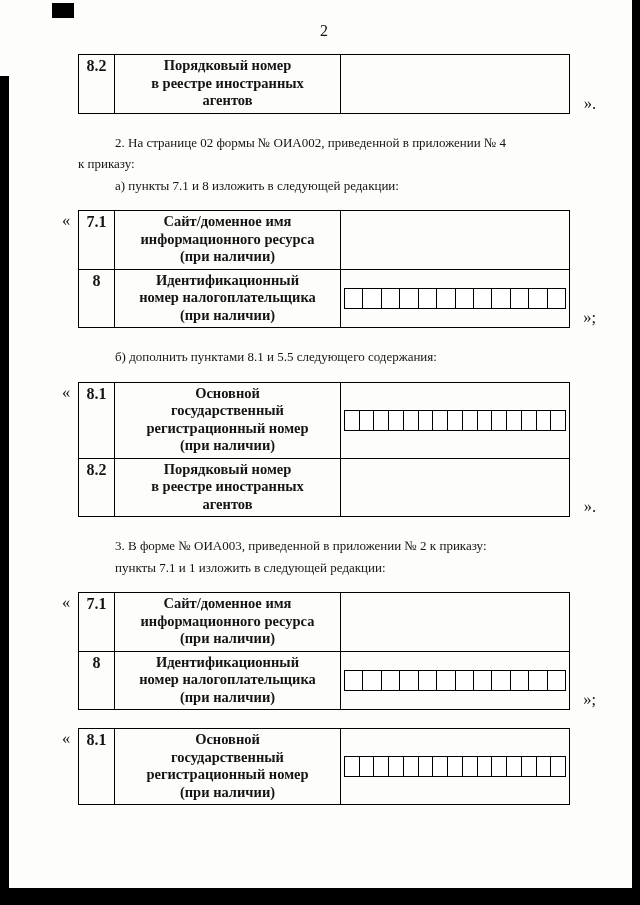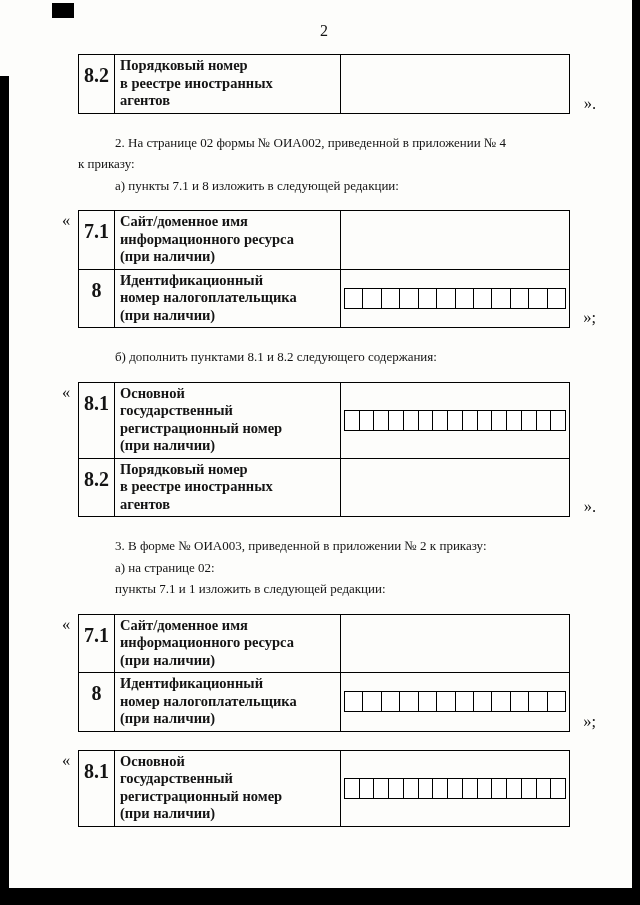--- a/index.html
+++ b/index.html
@@ -29,28 +29,29 @@
     line-height: 21.5px;
     text-indent: 37px;
     white-space: pre-line;
   }
 
   .tbl-wrap { position: relative; margin: 14px 0 18px; }
   table.doc-table { border-collapse: collapse; width: 100%; table-layout: fixed; }
   .doc-table td { border: 1.5px solid #000; vertical-align: top; }
   td.c-num {
     width: 36px; text-align: center;
-    font-weight: bold; font-size: 20px; line-height: 17.5px;
-    padding: 12px 1px;
+    font-weight: bold; font-size: 16px; line-height: 17.5px;
+    padding: 2px 1px;
   }
   td.c-label {
     width: 226px;
     font-weight: bold; font-size: 14.5px; line-height: 17.5px;
     padding: 2px 5px 3px 5px;
     white-space: pre-line;
+    text-align: center;
   }
   td.c-val { vertical-align: middle; padding: 0 3px; }
 
   .boxes { display: flex; height: 21px; border: 1.5px solid #000; background: #fff; }
   .box { flex: 1; border-left: 1.5px solid #000; }
   .box:first-child { border-left: none; }
 
   .q { position: absolute; font-size: 16.5px; color: #141414; }
   .q-open  { left: -16px; top: 1px; }
   .q-close { right: -26px; bottom: 0; }
@@ -119,21 +120,21 @@
                   <div class="box"></div>
                   <div class="box"></div>
                 </div>
             </td>
           </tr>
         </tbody>
       </table>
       <span class="q q-close">»;</span>
     </div>
 
-    <p class="para">б) дополнить пунктами 8.1 и 8.2 следующего содержания:</p>
+    <p class="para">б) дополнить пунктами 8.1 и 5.5 следующего содержания:</p>
 
     <div class="tbl-wrap">
       <span class="q q-open">«</span>
       <table class="doc-table">
         <tbody>
           <tr>
             <td class="c-num">8.1</td>
             <td class="c-label">Основной
 государственный
 регистрационный номер
@@ -164,21 +165,20 @@
 в реестре иностранных
 агентов</td>
             <td class="c-val"></td>
           </tr>
         </tbody>
       </table>
       <span class="q q-close">».</span>
     </div>
 
     <p class="para">3. В форме № ОИА003, приведенной в приложении № 2 к приказу:</p>
-    <p class="para">а) на странице 02:</p>
     <p class="para">пункты 7.1 и 1 изложить в следующей редакции:</p>
 
     <div class="tbl-wrap">
       <span class="q q-open">«</span>
       <table class="doc-table">
         <tbody>
           <tr>
             <td class="c-num">7.1</td>
             <td class="c-label">Сайт/доменное имя
 информационного ресурса

